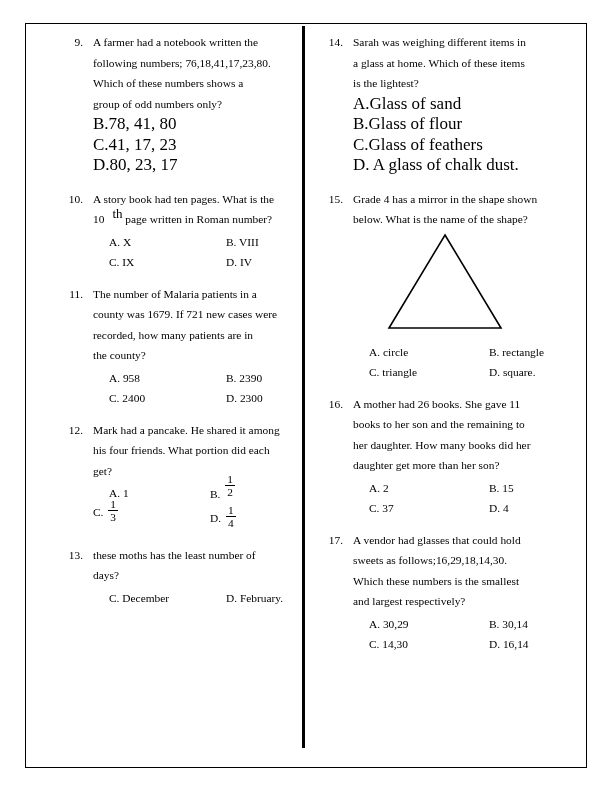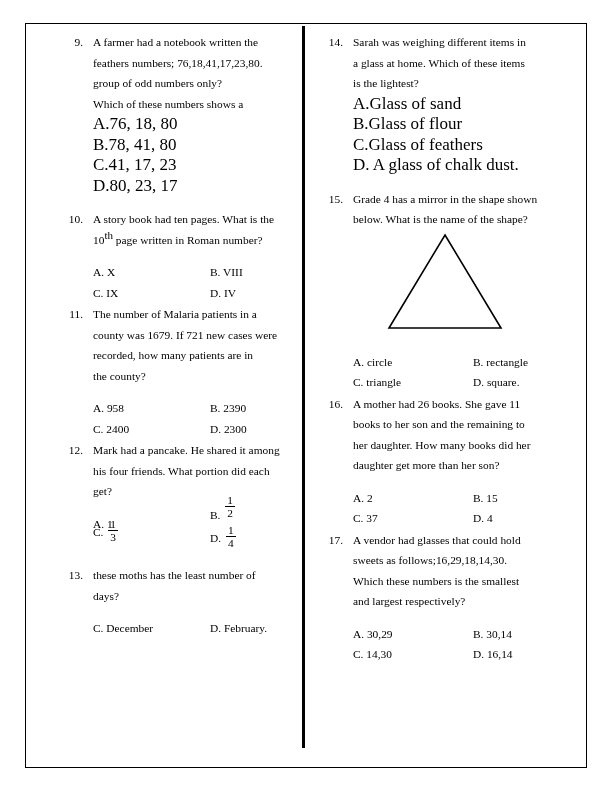--- a/index.html
+++ b/index.html
@@ -72,40 +72,42 @@
   }
   .q-stem {
     font-size: 11.4px;
     line-height: 20.5px;
   }
   .q-stem .stem-line {
     display: block;
     white-space: nowrap;
   }
   sup {
-    font-size: 11px;
+    font-size: 13px;
     vertical-align: super;
     line-height: 0;
+    margin-left: 8px;
   }
 
   
   .options {
     margin-top: 0;
   }
   .opt-row {
     display: block;
     position: relative;
     height: 20.5px;
   }
   .opt {
     position: absolute;
-    top: 12px;
+    top: 2px;
     font-size: 11.4px;
     line-height: 20.5px;
     white-space: nowrap;
+    margin-left: 16px;
   }
   .opt-a, .opt-c { left: 0px; }
   
   .column-left  .opt-b, .column-left  .opt-d { left: 117px; }
   
   .column-right .opt-b, .column-right .opt-d { left: 120px; text-align: right; }
 
   
   .opt-stacked {
     display: block;
@@ -162,26 +164,25 @@
 <div class="page-frame"></div>
 <div class="column-divider"></div>
 
 <div class="columns">
   <div class="column column-left" id="col-left">
       <div class="question">
         <span class="q-num">9.</span>
         <div class="q-body">
           <div class="q-stem">
             <span class="stem-line">A farmer had a notebook written the</span>
-            <span class="stem-line">feathers numbers; 76,18,41,17,23,80.</span>
+            <span class="stem-line">following numbers; 76,18,41,17,23,80.</span>
+            <span class="stem-line">Which of these numbers shows a</span>
             <span class="stem-line">group of odd numbers only?</span>
-            <span class="stem-line">Which of these numbers shows a</span>
-          </div>
-          <div class="options">
-            <span class="opt-stacked">A.76, 18, 80</span>
+          </div>
+          <div class="options">
             <span class="opt-stacked">B.78, 41, 80</span>
             <span class="opt-stacked">C.41, 17, 23</span>
             <span class="opt-stacked">D.80, 23, 17</span>
           </div>
         </div>
       </div>
       <div class="question">
         <span class="q-num">10.</span>
         <div class="q-body">
           <div class="q-stem">

